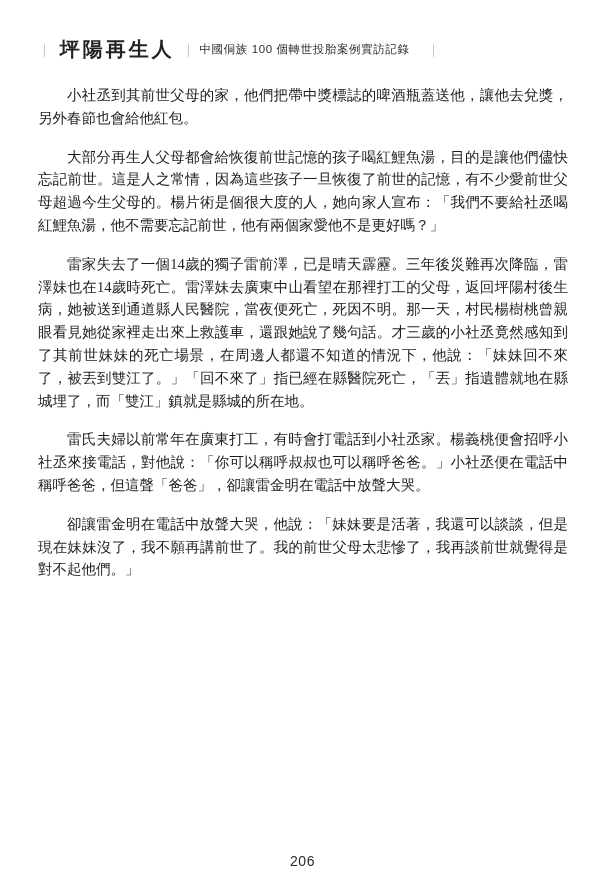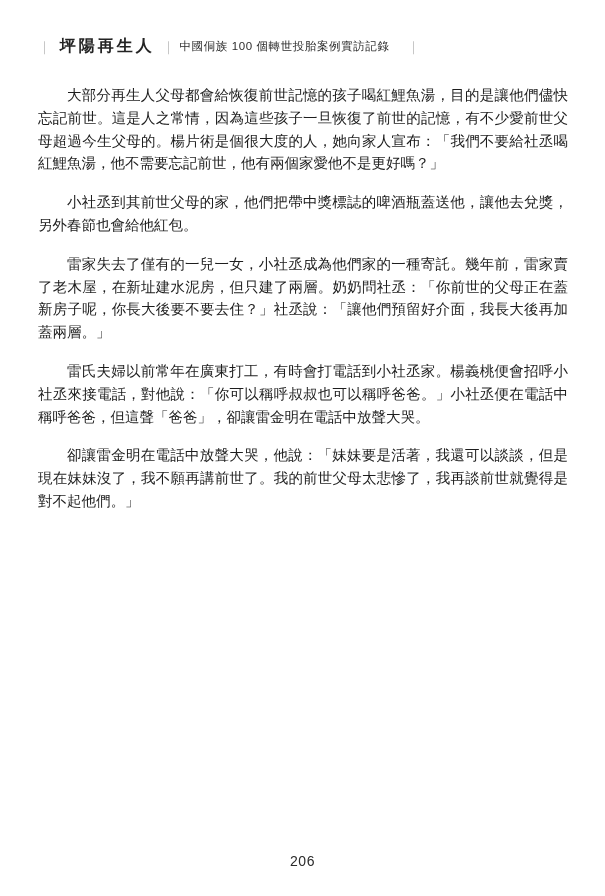--- a/index.html
+++ b/index.html
@@ -27,21 +27,21 @@
   }
   .running-header .sep {
     color: #8f8f8f;
     font-size: 13px;
     font-family: "Liberation Sans", "DejaVu Sans", sans-serif;
     transform: scaleX(0.6);
   }
   .running-header .book-title {
     font-family: "Liberation Serif", "DejaVu Serif", serif;
     font-weight: bold;
-    font-size: 16px;
+    font-size: 20px;
     letter-spacing: 3px;
     color: #232323;
     margin: 0 7px 0 9px;
   }
   .running-header .book-subtitle {
     font-family: "Liberation Sans", "DejaVu Sans", sans-serif;
     font-size: 11.5px;
     letter-spacing: 0.6px;
     color: #2c2c2c;
     margin: 0 17px 0 5px;
@@ -85,23 +85,23 @@
 
   <div class="running-header">
     <span class="sep">｜</span>
     <span class="book-title">坪陽再生人</span>
     <span class="sep">｜</span>
     <span class="book-subtitle">中國侗族 100 個轉世投胎案例實訪記錄</span>
     <span class="sep">｜</span>
   </div>
 
   <div class="body-text">
+    <p>小社丞到其前世父母的家，他們把帶中獎標誌的啤酒瓶蓋送他，讓他去兌獎，另外春節也會給他紅包。</p>
     <p>大部分再生人父母都會給恢復前世記憶的孩子喝紅鯉魚湯，目的是讓他們儘快忘記前世。這是人之常情，因為這些孩子一旦恢復了前世的記憶，有不少愛前世父母超過今生父母的。楊片術是個很大度的人，她向家人宣布：「我們不要給社丞喝紅鯉魚湯，他不需要忘記前世，他有兩個家愛他不是更好嗎？」</p>
-    <p>小社丞到其前世父母的家，他們把帶中獎標誌的啤酒瓶蓋送他，讓他去兌獎，另外春節也會給他紅包。</p>
-    <p>雷家失去了僅有的一兒一女，小社丞成為他們家的一種寄託。幾年前，雷家賣了老木屋，在新址建水泥房，但只建了兩層。奶奶問社丞：「你前世的父母正在蓋新房子呢，你長大後要不要去住？」社丞說：「讓他們預留好介面，我長大後再加蓋兩層。」</p>
+    <p>雷家失去了一個14歲的獨子雷前澤，已是晴天霹靂。三年後災難再次降臨，雷澤妹也在14歲時死亡。雷澤妹去廣東中山看望在那裡打工的父母，返回坪陽村後生病，她被送到通道縣人民醫院，當夜便死亡，死因不明。那一天，村民楊樹桃曾親眼看見她從家裡走出來上救護車，還跟她說了幾句話。才三歲的小社丞竟然感知到了其前世妹妹的死亡場景，在周邊人都還不知道的情況下，他說：「妹妹回不來了，被丟到雙江了。」「回不來了」指已經在縣醫院死亡，「丟」指遺體就地在縣城埋了，而「雙江」鎮就是縣城的所在地。</p>
     <p>雷氏夫婦以前常年在廣東打工，有時會打電話到小社丞家。楊義桃便會招呼小社丞來接電話，對他說：「你可以稱呼叔叔也可以稱呼爸爸。」小社丞便在電話中稱呼爸爸，但這聲「爸爸」，卻讓雷金明在電話中放聲大哭。</p>
     <p>卻讓雷金明在電話中放聲大哭，他說：「妹妹要是活著，我還可以談談，但是現在妹妹沒了，我不願再講前世了。我的前世父母太悲慘了，我再談前世就覺得是對不起他們。」</p>
   </div>
 
   <div class="page-footer">
     <span class="page-number">206</span>
   </div>
 
 </div>
 

